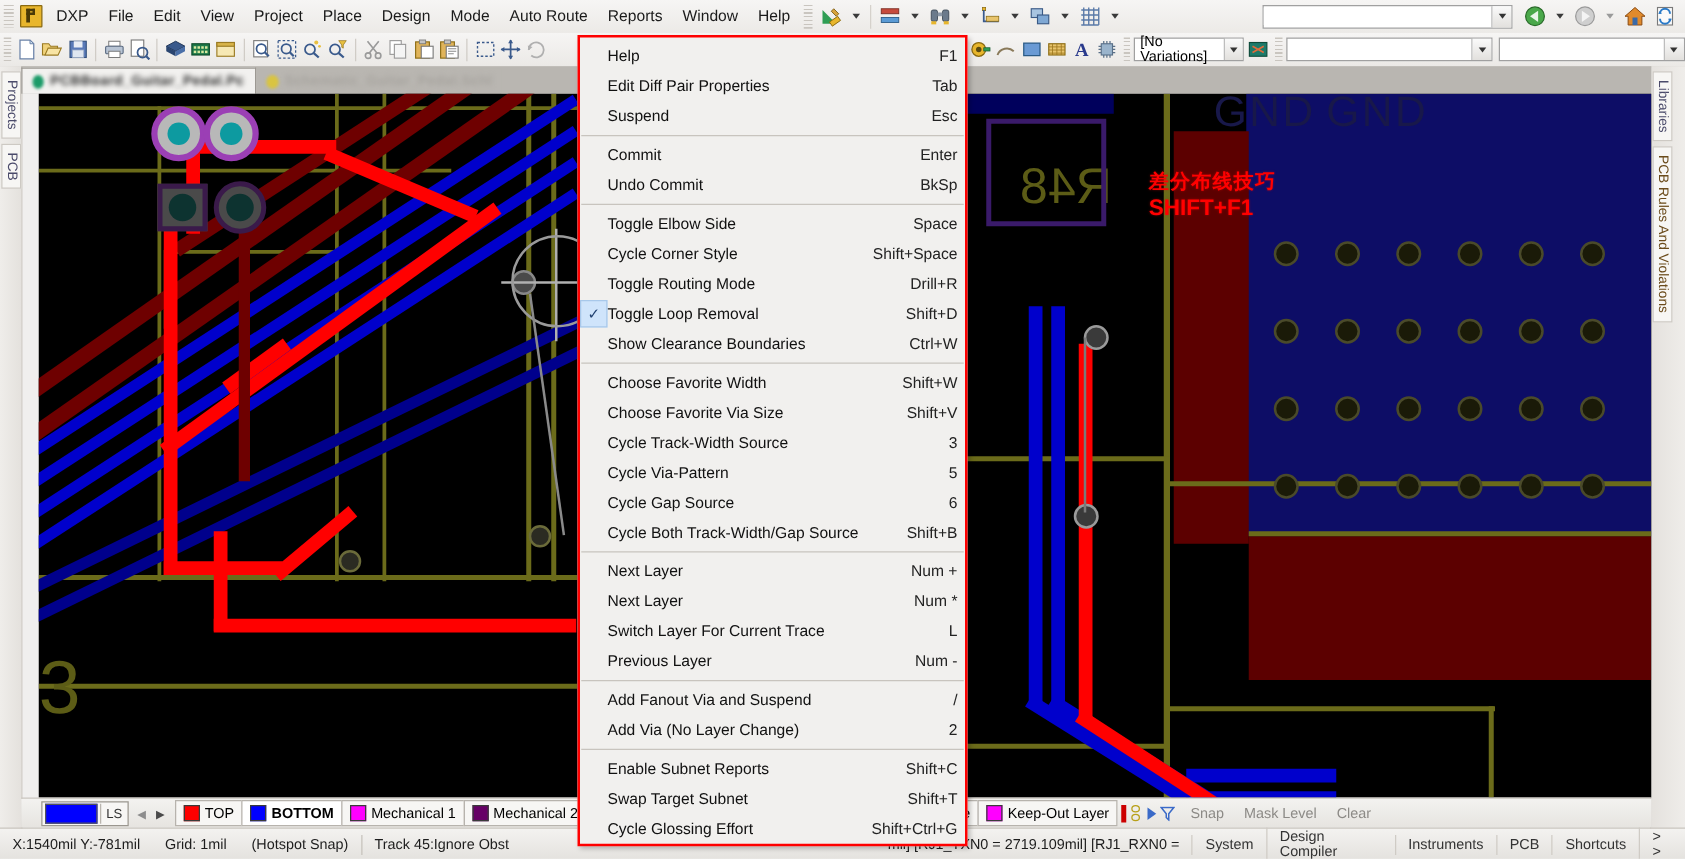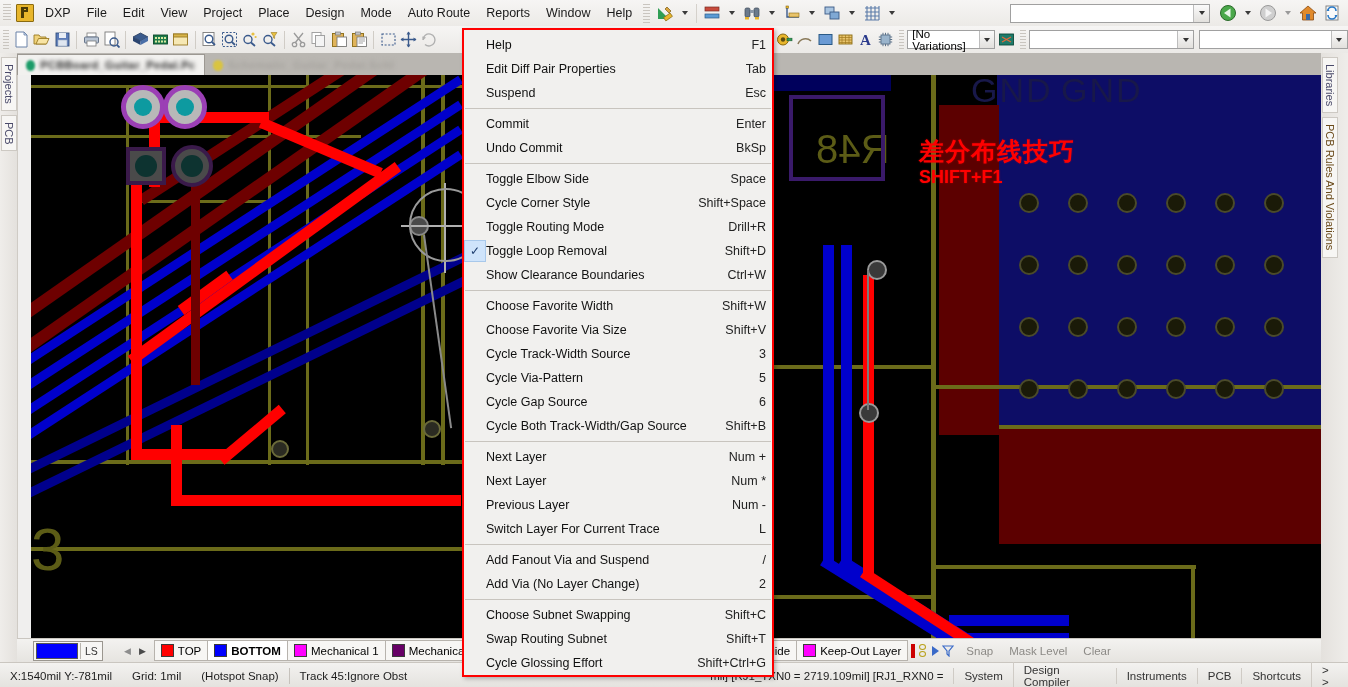--- a/index.html
+++ b/index.html
@@ -83,30 +83,30 @@
 
   
   .trk{position:absolute;transform-origin:0 50%;}
   .pad{position:absolute;border-radius:50%;}
   .sqpad{position:absolute;}
   .via{position:absolute;border-radius:50%;background:#2b2b22;border:2px solid #6b6b3a;}
   .lbl{position:absolute;color:#3a3a24;font-weight:normal;font-family:"Liberation Sans",sans-serif;}
 
   .annot{position:absolute;color:#ff0000;font-weight:bold;line-height:1.18;
     text-shadow:0 0 2px rgba(255,0,0,.45);}
-  .annot .cn{font-size:25px;letter-spacing:1px;text-align:center;}
+  .annot .cn{font-size:16px;letter-spacing:1px;text-align:center;}
   .annot .en{font-size:18px;}
 
   
   .layerbar{
     position:absolute;left:17px;top:638px;width:1304px;height:24px;
     background:linear-gradient(180deg,#f3f2f0,#e6e4e0);
     border-top:1px solid #cac6c0;display:flex;align-items:center;padding-left:4px;box-sizing:border-box;
   }
-  .lsbox{display:flex;align-items:center;border:1px solid #9a968f;background:#f7f6f4;height:18px;margin-right:17px;}
+  .lsbox{display:flex;align-items:center;border:1px solid #9a968f;background:#f7f6f4;height:18px;margin-right:3px;}
   .lsswatch{width:40px;height:14px;background:#0000ff;margin:1px 2px 1px 2px;border:1px solid #555;}
   .lslabel{font-size:10.5px;padding:0 4px;border-left:1px solid #b9b5ae;height:16px;display:flex;align-items:center;color:#333;}
   .arrbtn{width:15px;height:18px;display:flex;align-items:center;justify-content:center;color:#8d8d8d;font-size:9px;}
   .ltab{display:flex;align-items:center;height:19px;padding:0 6px;border:1px solid #b7b3ad;
     background:#f7f6f4;margin-right:-1px;font-size:11.5px;white-space:nowrap;}
   .ltab.act{background:#fff;font-weight:bold;}
   .lsw{width:11px;height:11px;margin-right:4px;border:1px solid #3a3a3a;}
   .lbtn{font-size:11.5px;color:#8c8a86;padding:0 8px;}
 
   
@@ -741,48 +741,48 @@
         <div class="mlabel">Next Layer</div>
         <div class="mkey">Num +</div>
       </div>
       <div class="row">
         <div class="check"></div>
         <div class="mlabel">Next Layer</div>
         <div class="mkey">Num *</div>
       </div>
       <div class="row">
         <div class="check"></div>
+        <div class="mlabel">Switch Layer For Current Trace</div>
+        <div class="mkey">L</div>
+      </div>
+      <div class="row">
+        <div class="check"></div>
         <div class="mlabel">Previous Layer</div>
         <div class="mkey">Num -</div>
       </div>
-      <div class="row">
-        <div class="check"></div>
-        <div class="mlabel">Switch Layer For Current Trace</div>
-        <div class="mkey">L</div>
-      </div>
       <div class="msep"></div>
       <div class="row">
         <div class="check"></div>
         <div class="mlabel">Add Fanout Via and Suspend</div>
         <div class="mkey">/</div>
       </div>
       <div class="row">
         <div class="check"></div>
         <div class="mlabel">Add Via (No Layer Change)</div>
         <div class="mkey">2</div>
       </div>
       <div class="msep"></div>
       <div class="row">
         <div class="check"></div>
-        <div class="mlabel">Choose Subnet Swapping</div>
+        <div class="mlabel">Enable Subnet Reports</div>
         <div class="mkey">Shift+C</div>
       </div>
       <div class="row">
         <div class="check"></div>
-        <div class="mlabel">Swap Routing Subnet</div>
+        <div class="mlabel">Swap Target Subnet</div>
         <div class="mkey">Shift+T</div>
       </div>
       <div class="row">
         <div class="check"></div>
         <div class="mlabel">Cycle Glossing Effort</div>
         <div class="mkey">Shift+Ctrl+G</div>
       </div>
     </div>
 
   <div class="layerbar">

